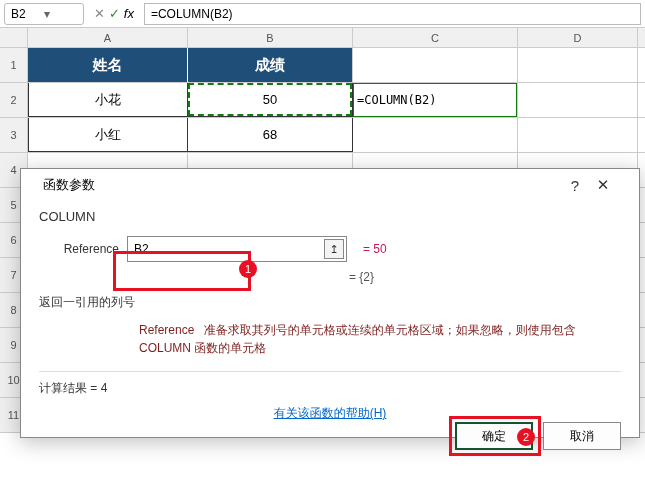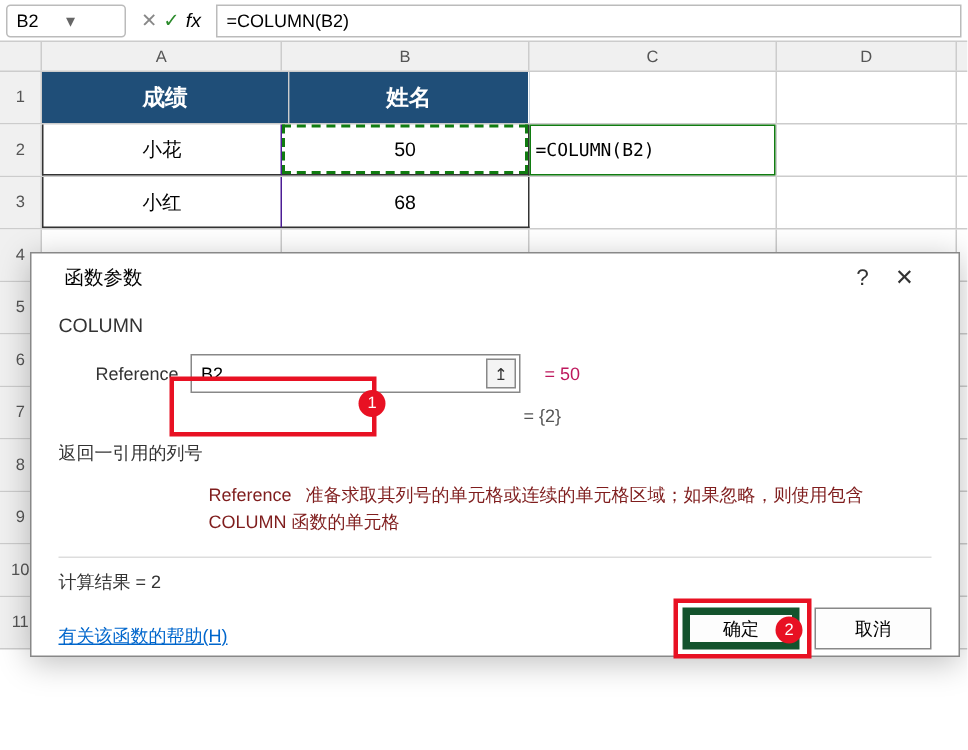--- a/index.html
+++ b/index.html
@@ -51,25 +51,25 @@
 .ref-btn { position: absolute; right: 3px; top: 3px; width: 20px; height: 20px; border: 1px solid #888; background: #f4f4f4; display: flex; align-items: center; justify-content: center; font-size: 11px; }
 .redbox1 { position: absolute; border: 3px solid #e81123; left: 92px; top: 50px; width: 138px; height: 40px; pointer-events: none; }
 .badge { position: absolute; width: 18px; height: 18px; border-radius: 50%; background: #e81123; color: #fff; font-size: 11px; display: flex; align-items: center; justify-content: center; }
 .eq1 { margin-left: 8px; color: #be185d; }
 .eq2 { margin-left: 310px; color: #555; margin-bottom: 10px; }
 .desc1 { margin: 8px 0 10px 0; color: #333; }
 .desc2 { margin-left: 100px; color: #7f1d1d; line-height: 1.5; }
 .desc2 .lab { display: inline-block; width: auto; margin-right: 6px; }
 .hr { border-top: 1px solid #ddd; margin: 14px 0 8px 0; }
 .result-row { color: #333; margin-bottom: 8px; }
-.bottom-row { display: flex; align-items: flex-end; }
+.bottom-row { display: flex; align-items: center; flex-direction: column; }
 .help-link { color: #0066cc; text-decoration: underline; cursor: pointer; }
 .btns { margin-left: auto; position: relative; display: flex; gap: 10px; }
 .btn { min-width: 78px; height: 28px; border: 1px solid #888; background: #fdfdfd; font-size: 12px; cursor: pointer; }
-.btn.ok { border: 5px solid #14532d; }
+.btn.ok { border: 2px solid #14532d; }
 .redbox2 { position: absolute; border: 3px solid #e81123; left: -6px; top: -6px; width: 92px; height: 40px; pointer-events: none; }
 
 .extra-rows .data-row { height: 35px; }
 </style>
 </head>
 <body>
 
 <div class="top-bar">
   <div class="name-box">
     <span>B2</span>
@@ -89,22 +89,22 @@
   <div class="col-headers">
     <div class="row-hdr"></div>
     <div class="colA">A</div>
     <div class="colB">B</div>
     <div class="colC">C</div>
     <div class="colD">D</div>
   </div>
 
   <div class="data-row r1">
     <div class="row-label">1</div>
+    <div class="cell colA">姓名</div>
     <div class="cell colB">成绩</div>
-    <div class="cell colA">姓名</div>
     <div class="cell colC"></div>
     <div class="cell colD"></div>
   </div>
 
   <div class="data-row r2">
     <div class="row-label">2</div>
     <div class="cell colA">小花</div>
     <div class="cell colB">
       <span>50</span>
       <div class="marching"></div>
@@ -202,21 +202,21 @@
     </div>
     <div class="redbox1"></div>
     <div class="badge" style="left:218px; top:59px;">1</div>
     <div class="eq2">= {2}</div>
     <div class="desc1">返回一引用的列号</div>
     <div class="desc2">
       <span class="lab">Reference</span>
       <span>准备求取其列号的单元格或连续的单元格区域；如果忽略，则使用包含 COLUMN 函数的单元格</span>
     </div>
     <div class="hr"></div>
-    <div class="result-row">计算结果 = 2</div>
+    <div class="result-row">计算结果 = 4</div>
     <div class="bottom-row">
       <span class="help-link">有关该函数的帮助(H)</span>
       <div class="btns">
         <div class="redbox2"></div>
         <button class="btn ok">确定</button>
         <div class="badge" style="left:62px; top:6px;">2</div>
         <button class="btn">取消</button>
       </div>
     </div>
   </div>

